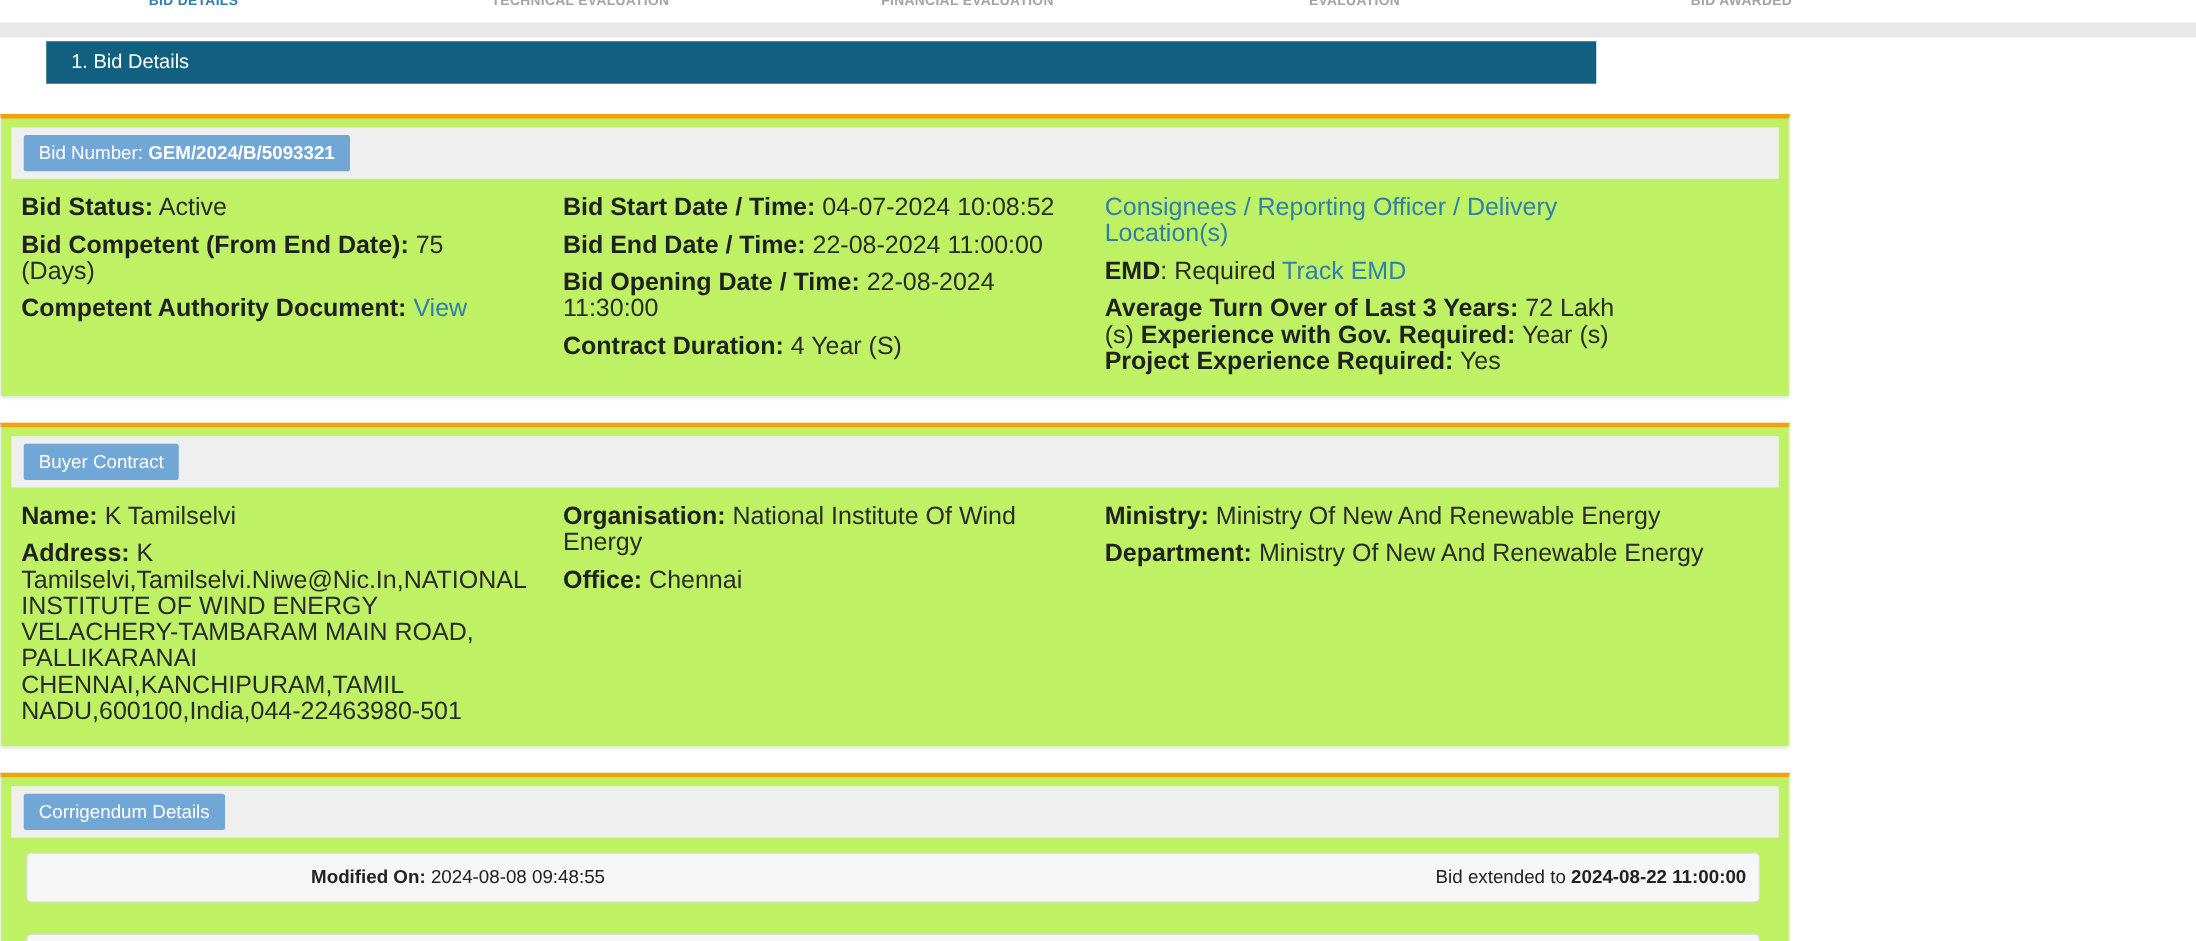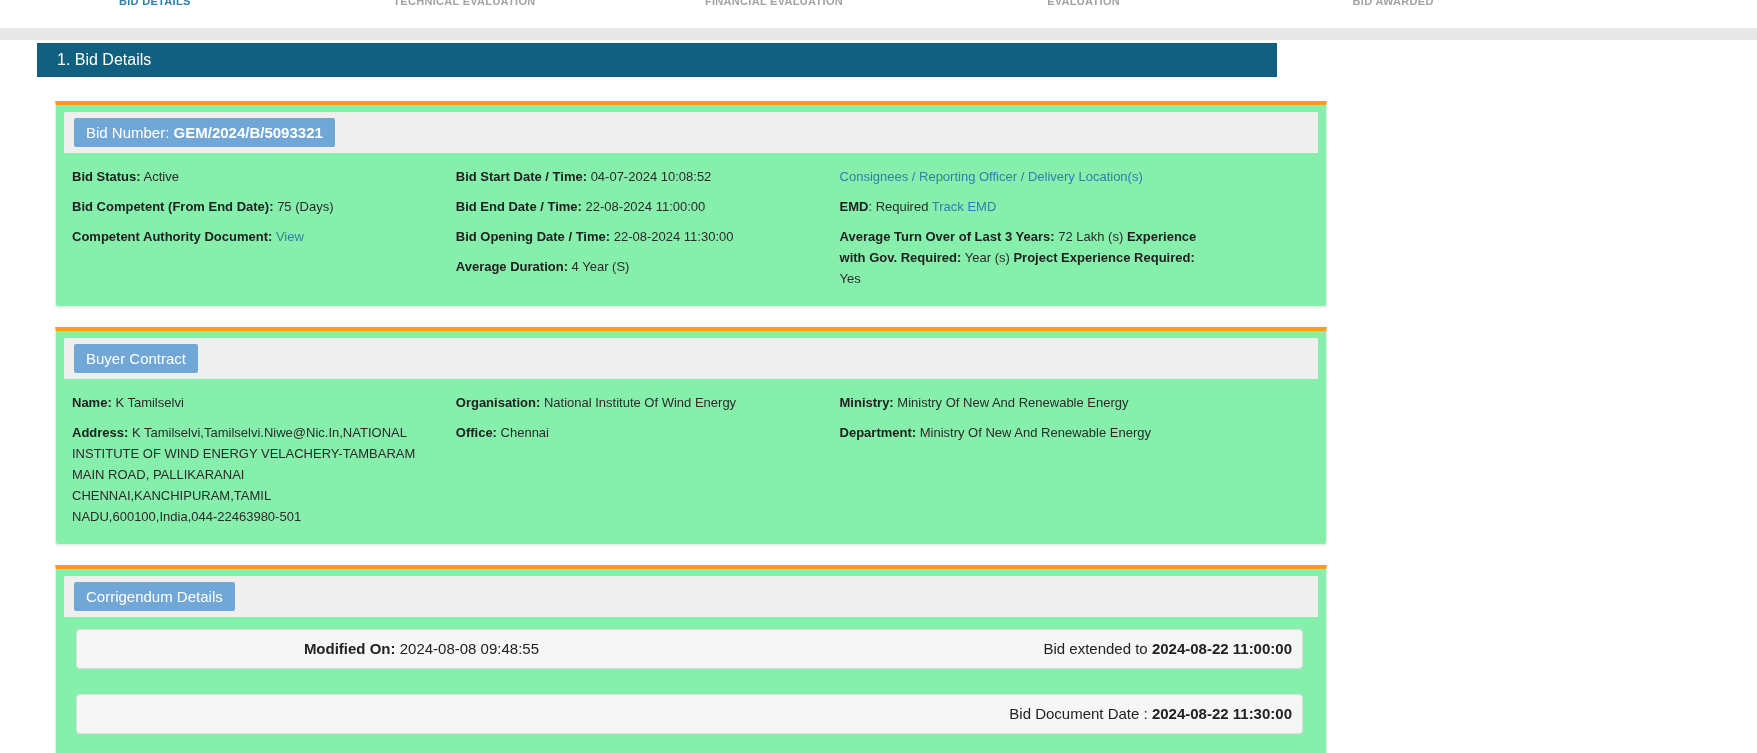--- a/index.html
+++ b/index.html
@@ -6,21 +6,21 @@
   html, body { margin: 0; padding: 0; }
   body {
     width: 1757px; height: 753px; overflow: hidden;
     background: #ffffff;
     font-family: "Liberation Sans", sans-serif;
     color: #222222;
   }
 
   
   .tabsbar {
-    width: 1548px; height: 27px; overflow: hidden;
+    width: 1548px; height: 17px; overflow: hidden;
     display: flex;
   }
   .tabsbar .tab {
     flex: 1; text-align: center;
     font-size: 11px; font-weight: 700; letter-spacing: .3px;
     line-height: 16px; margin-top: -7px;
     color: #a3a3a3; cursor: pointer; white-space: nowrap;
   }
   .tabsbar .tab.active { color: #2e7fad; }
 
@@ -28,22 +28,22 @@
 
   
   .section-header {
     margin: 3px 0 0 37px; width: 1240px;
     background: #11607f; color: #ffffff;
     font-size: 16px; padding: 8px 0 8px 20px;
   }
 
   
   .card {
-    margin-left: 55px; width: 1272px;
-    background: #86efac;
+    width: 1432px;
+    background: #bef264;
     border: 1px solid #ececec;
     border-top: 4px solid #f0a30e;
     border-radius: 0 0 3px 3px;
     box-shadow: 0 1px 2px rgba(0,0,0,.08);
   }
   .card.first { margin-top: 24px; }
   .card + .card { margin-top: 20px; }
   .card-header {
     background: #efefef;
     margin: 7px 8px 0 8px;
@@ -58,21 +58,21 @@
   .chip b { font-weight: 700; }
 
   .card-body {
     padding: 13px 16px 8px 16px;
     display: grid;
     grid-template-columns: 31% 31% 38%;
   }
   .col { padding-right: 40px; }
   .col.wide-pad { padding-right: 105px; }
 
-  .field { font-size: 13px; line-height: 21px; margin-bottom: 9px; }
+  .field { font-size: 20px; line-height: 21px; margin-bottom: 9px; }
   .lbl { font-weight: 700; color: #212121; }
   .val { color: #2b2b2b; }
   .link { color: #2f7fae; cursor: pointer; text-decoration: none; }
 
   
   .card.corr { height: 282px; overflow: hidden; }
   .corr-row {
     margin: 12px 23px 0 20px;
     background: #f6f6f6;
     border: 1px solid #dddddd;
@@ -125,21 +125,21 @@
       </div>
       <div class="field">
         <span class="lbl">Bid End Date / Time:</span>
         <span class="val">22-08-2024 11:00:00</span>
       </div>
       <div class="field">
         <span class="lbl">Bid Opening Date / Time:</span>
         <span class="val">22-08-2024 11:30:00</span>
       </div>
       <div class="field">
-        <span class="lbl">Average Duration:</span>
+        <span class="lbl">Contract Duration:</span>
         <span class="val">4 Year (S)</span>
       </div>
     </div>
     <div class="col wide-pad">
       <div class="field">
         <a class="link">Consignees / Reporting Officer / Delivery Location(s)</a>
       </div>
       <div class="field">
         <span class="lbl">EMD</span><span class="val">: Required</span>
         <a class="link">Track EMD</a>

